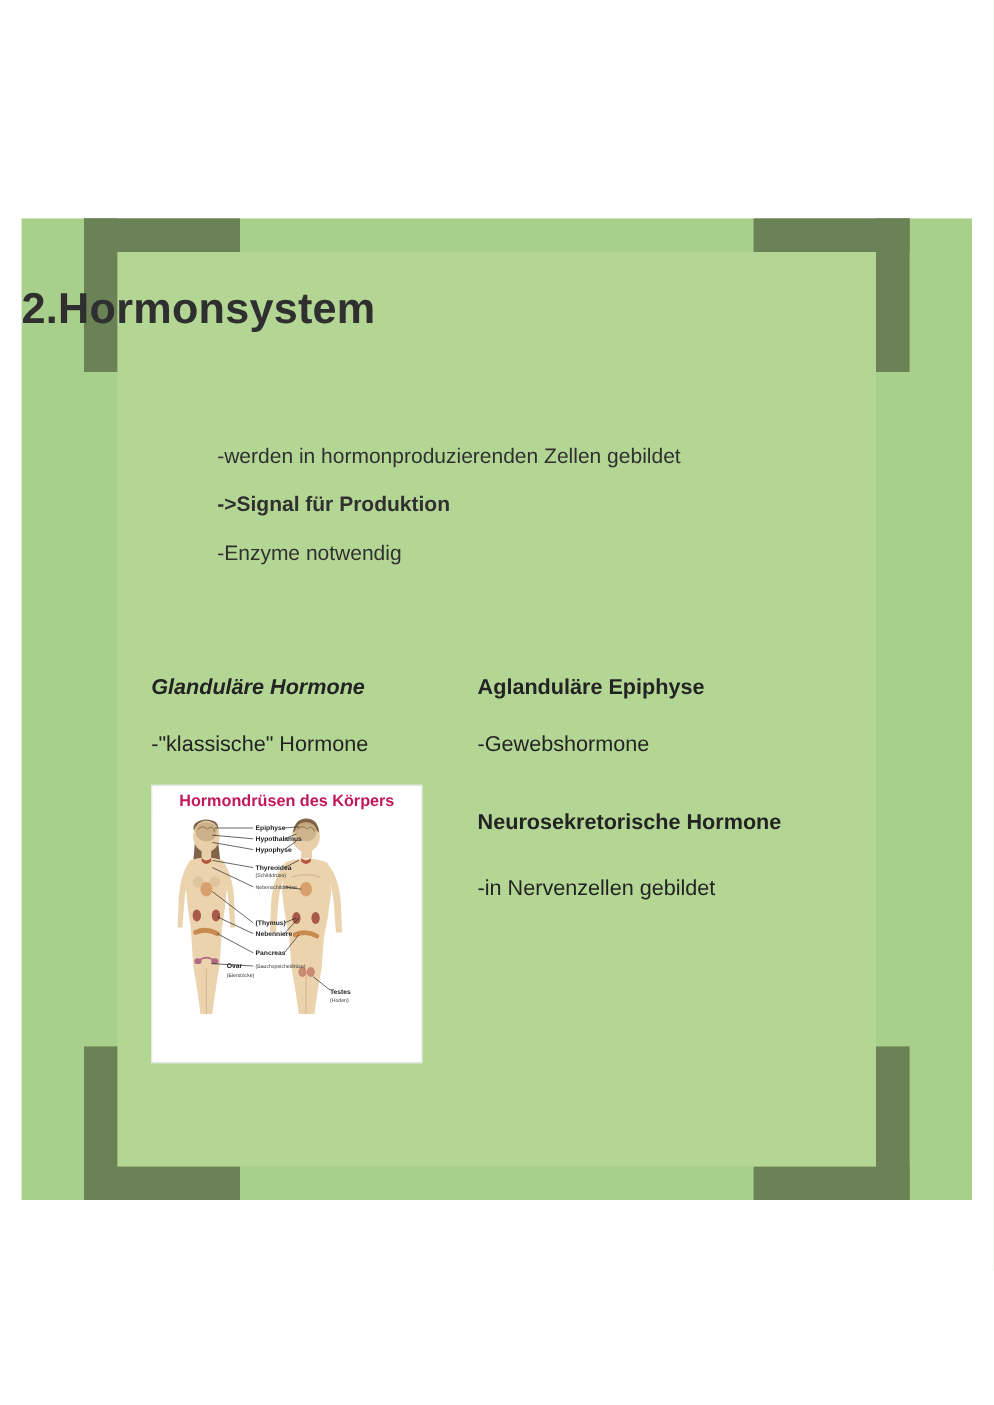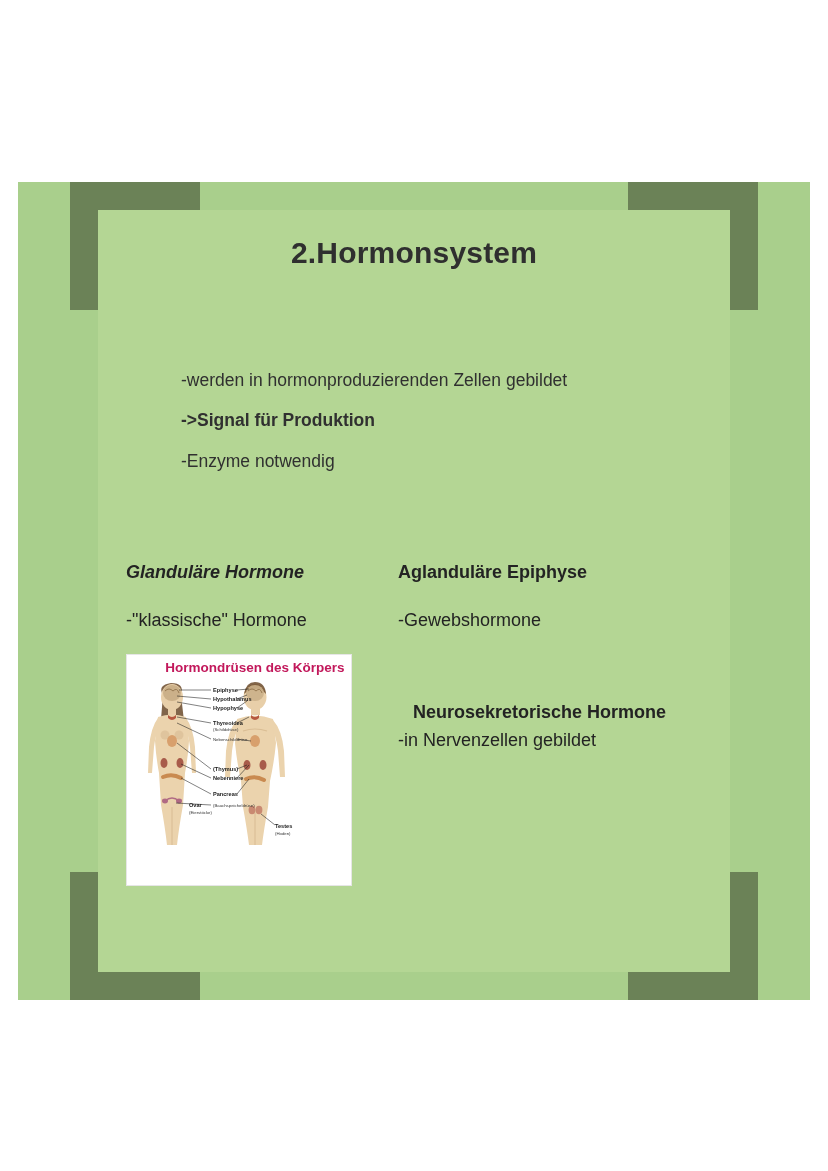--- a/index.html
+++ b/index.html
@@ -59,22 +59,21 @@
     top: 0;
     width: 792px;
     height: 818px;
   }
 
   .title {
     position: absolute;
     left: 0;
     top: 54px;
     width: 792px;
-    text-align: center;
-    font-size: 30px;
+    font-size: 36px;
     font-weight: bold;
     color: #2f2f2f;
     letter-spacing: 0.2px;
   }
 
   .subtitle {
     position: absolute;
     left: 0;
     top: 133px;
     width: 740px;
@@ -109,21 +108,21 @@
     color: #232323;
     white-space: nowrap;
   }
 
   .left-head  { left: 108px; top: 380px; font-style: italic; }
   .left-text  { left: 108px; top: 428px; }
 
   .right-head  { left: 380px; top: 380px; }
   .right-text  { left: 380px; top: 428px; }
 
-  .right-head2 { left: 380px; top: 520px; margin-left: 15px; }
+  .right-head2 { left: 380px; top: 493px; }
   .right-text2 { left: 380px; top: 548px; }
 
   
   .figure {
     position: absolute;
     left: 108px;
     top: 472px;
     width: 224px;
     height: 230px;
     background: #ffffff;
@@ -132,21 +131,20 @@
   }
   .figure-title {
     position: absolute;
     left: 0;
     top: 5px;
     width: 224px;
     text-align: center;
     font-size: 13.5px;
     font-weight: bold;
     color: #c2185b;
-    margin-left: 16px;
   }
   .figure-svg {
     position: absolute;
     left: 0;
     top: 22px;
   }
   .fig-label {
     font-family: "Liberation Sans", sans-serif;
     font-size: 5.6px;
     font-weight: bold;

